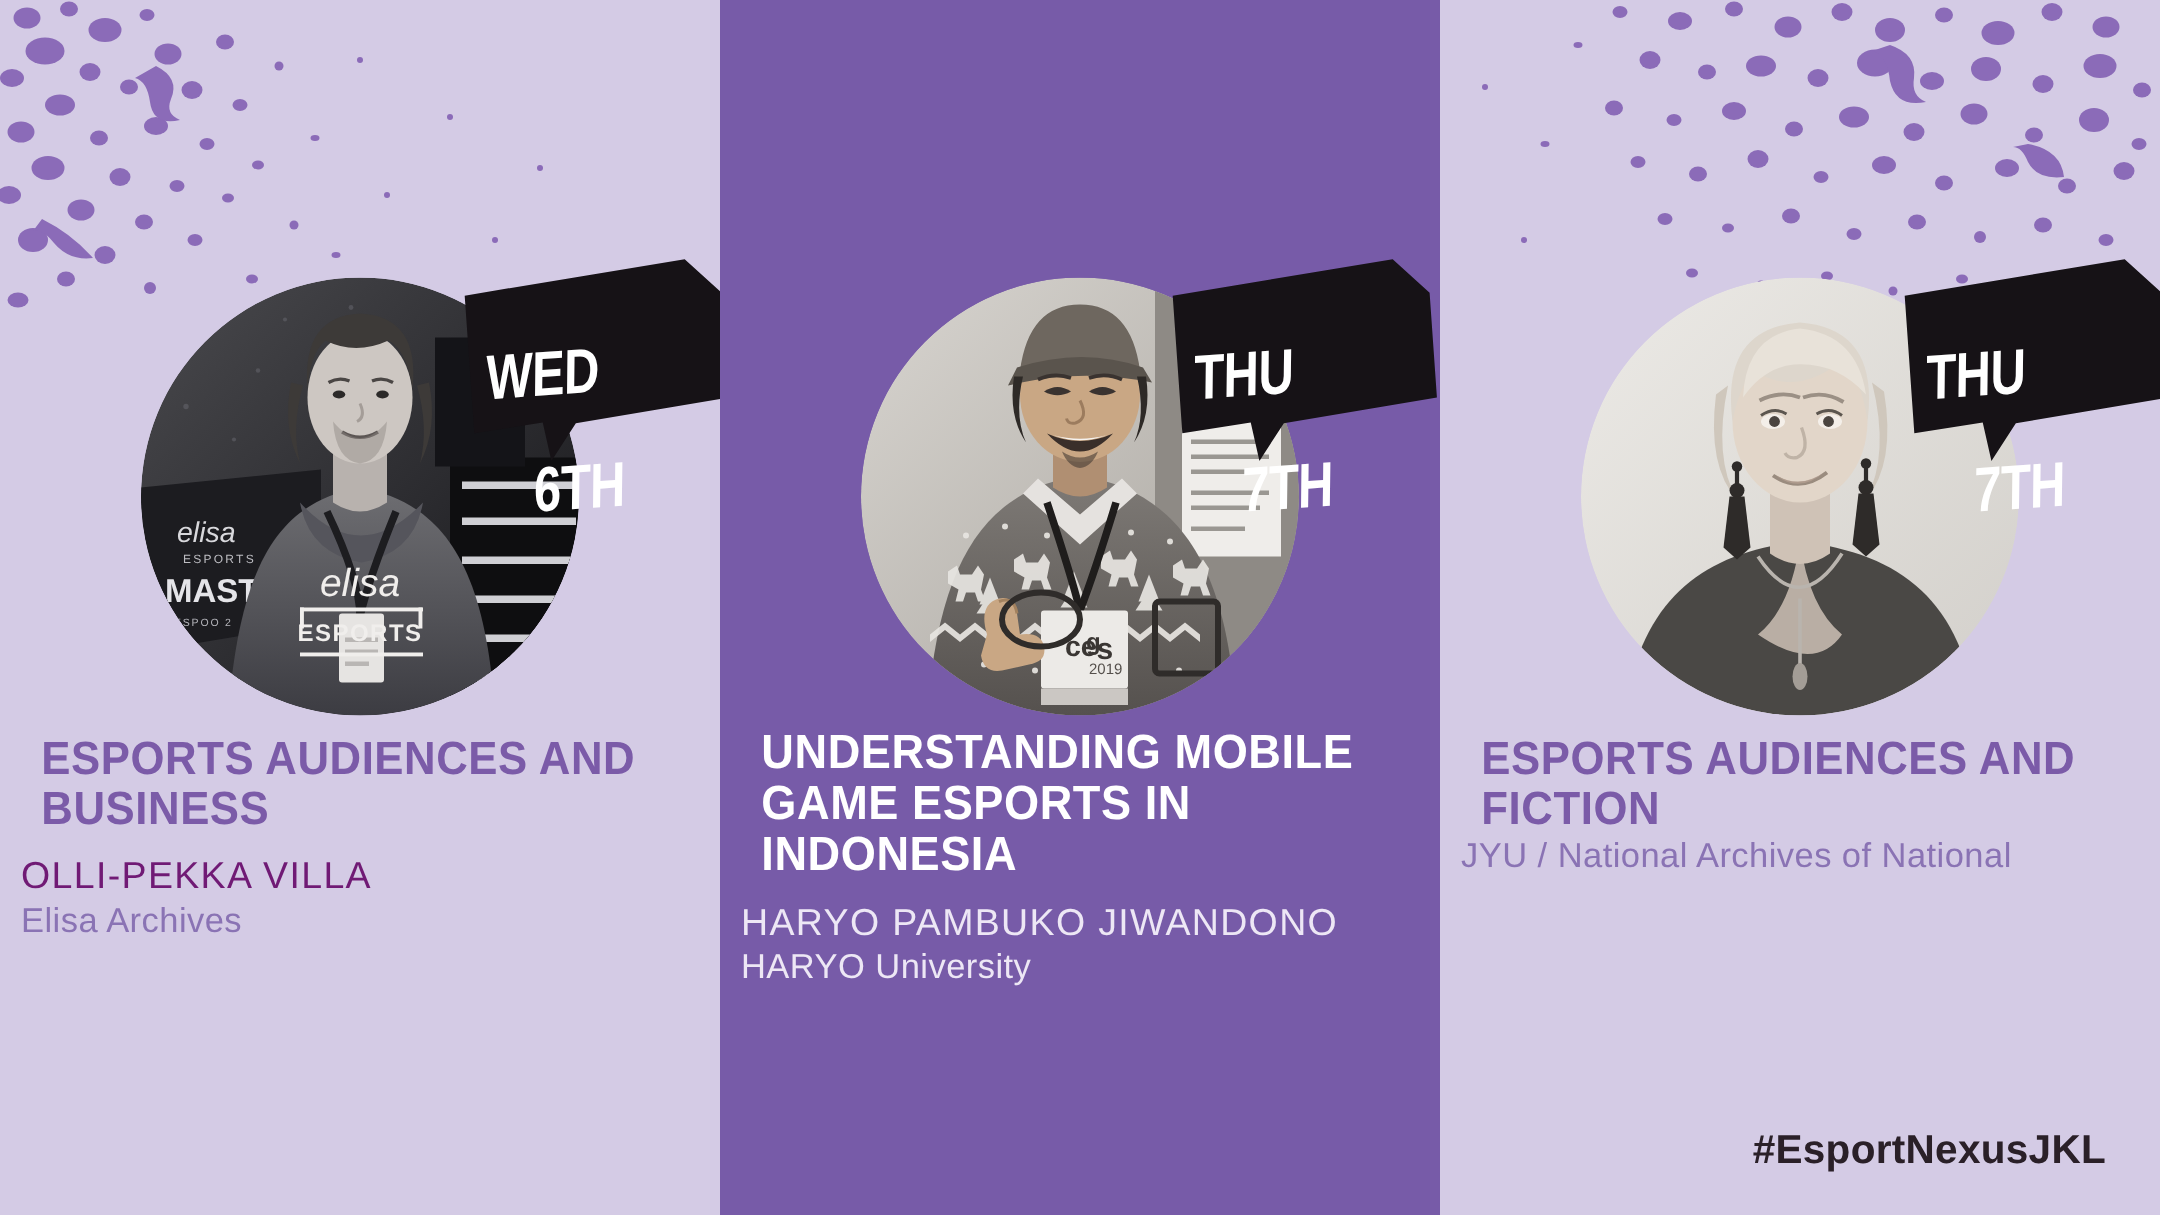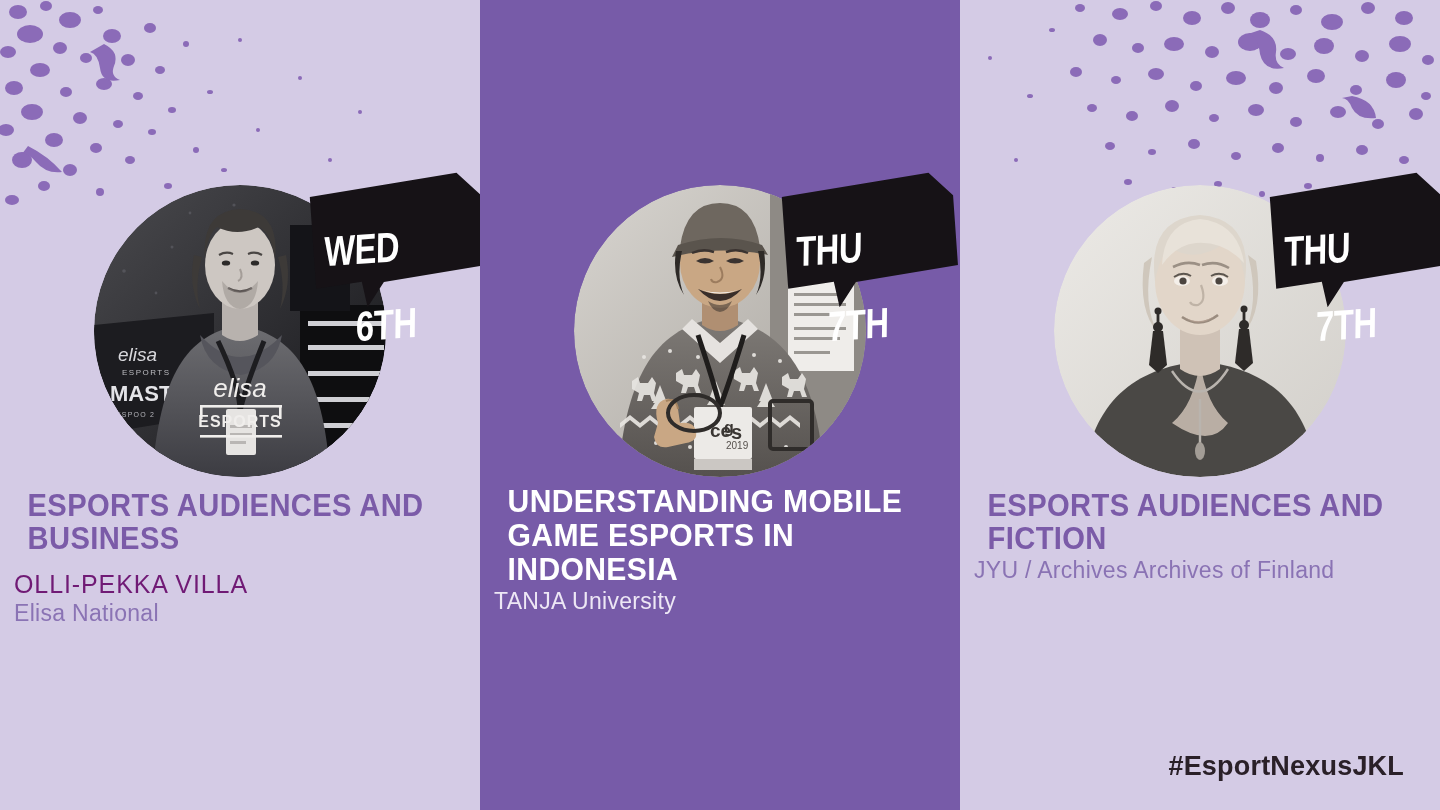--- a/index.html
+++ b/index.html
@@ -282,21 +282,21 @@
         <div class="badge-text">
           <span class="dow">WED</span>
           <span class="dom">6TH</span>
         </div>
       </div>
     </div>
 
     <div class="textblock">
       <div class="talk-title">ESPORTS AUDIENCES AND BUSINESS</div>
       <div class="speaker-name">OLLI-PEKKA VILLA</div>
-      <div class="speaker-org">Elisa National</div>
+      <div class="speaker-org">Elisa Archives</div>
     </div>
   </div>
 
   <div class="panel dark">
 
     <div class="portrait-wrap">
       <div class="portrait">
         <svg viewBox="0 0 292 292" aria-hidden="true">
           <defs>
             <linearGradient id="p2bg" x1="0" y1="0" x2="1" y2="1">
@@ -403,21 +403,22 @@
         </svg>
         <div class="badge-text">
           <span class="dow">THU</span>
           <span class="dom">7TH</span>
         </div>
       </div>
     </div>
 
     <div class="textblock">
       <div class="talk-title">UNDERSTANDING MOBILE GAME ESPORTS IN INDONESIA</div>
-      <div class="speaker-org">TANJA University</div>
+      <div class="speaker-name">HARYO PAMBUKO JIWANDONO</div>
+      <div class="speaker-org">HARYO University</div>
     </div>
   </div>
 
   <div class="panel light">
 
     <div class="splatter">
       <svg viewBox="0 0 480 210" preserveAspectRatio="none" aria-hidden="true">
         <g fill="#8B6BB8">
           <ellipse cx="120" cy="8" rx="5" ry="4"></ellipse>
             <ellipse cx="160" cy="14" rx="8" ry="6"></ellipse>
@@ -550,19 +551,19 @@
         </svg>
         <div class="badge-text">
           <span class="dow">THU</span>
           <span class="dom">7TH</span>
         </div>
       </div>
     </div>
 
     <div class="textblock">
       <div class="talk-title">ESPORTS AUDIENCES AND FICTION</div>
-      <div class="speaker-org">JYU / Archives Archives of Finland</div>
+      <div class="speaker-org">JYU / National Archives of National</div>
     </div>
 
     <div class="hashtag">#EsportNexusJKL</div>
   </div>
 
 </div>
 
 </body></html>

